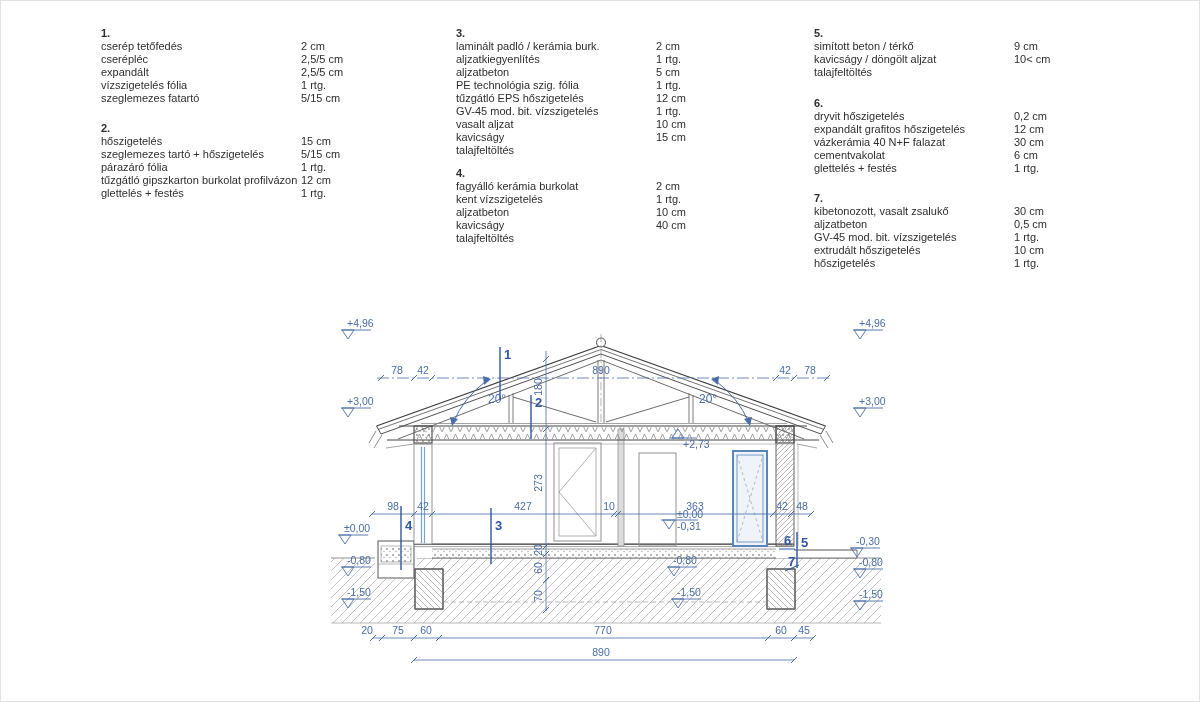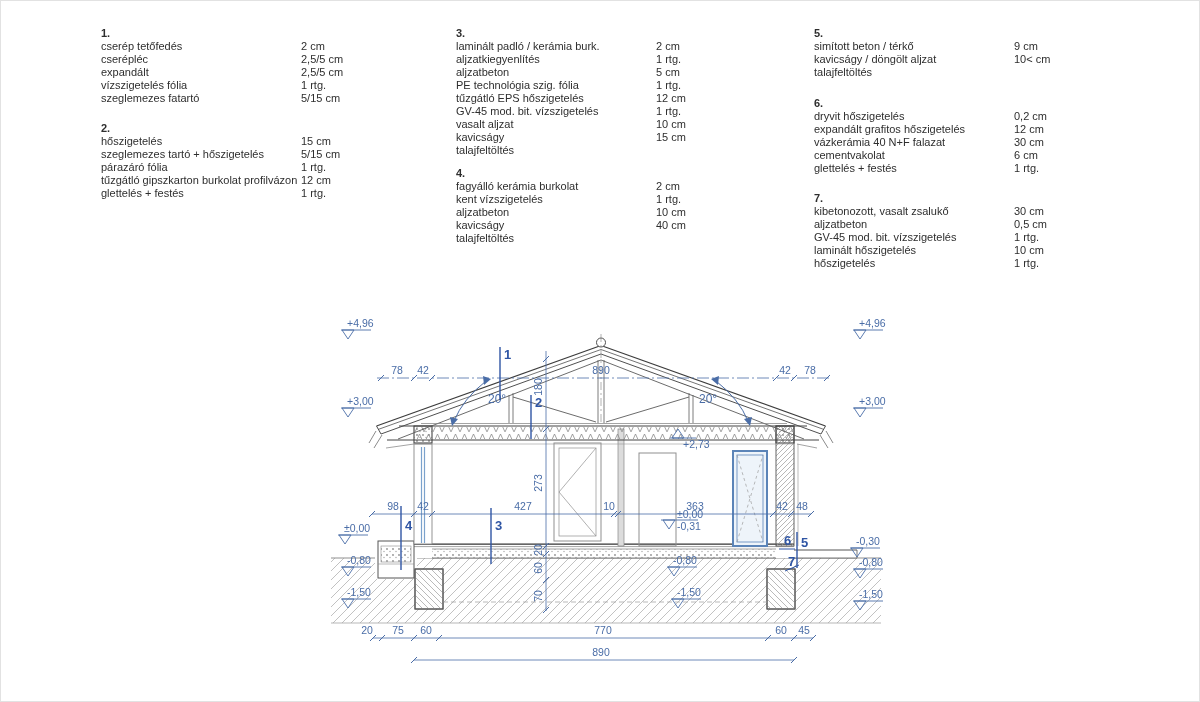--- a/index.html
+++ b/index.html
@@ -181,21 +181,21 @@
       </div>
     <div class="row">
         <span class="nm">aljzatbeton</span>
         <span class="vl">0,5 cm</span>
       </div>
     <div class="row">
         <span class="nm">GV-45 mod. bit. vízszigetelés</span>
         <span class="vl">1 rtg.</span>
       </div>
     <div class="row">
-        <span class="nm">laminált hőszigetelés</span>
+        <span class="nm">extrudált hőszigetelés</span>
         <span class="vl">10 cm</span>
       </div>
     <div class="row">
         <span class="nm">hőszigetelés</span>
         <span class="vl">1 rtg.</span>
       </div>
   </div>
 
   <svg style="position:absolute;left:0;top:272px;" width="1200" height="430" viewBox="0 272 1200 430">
     <defs>

